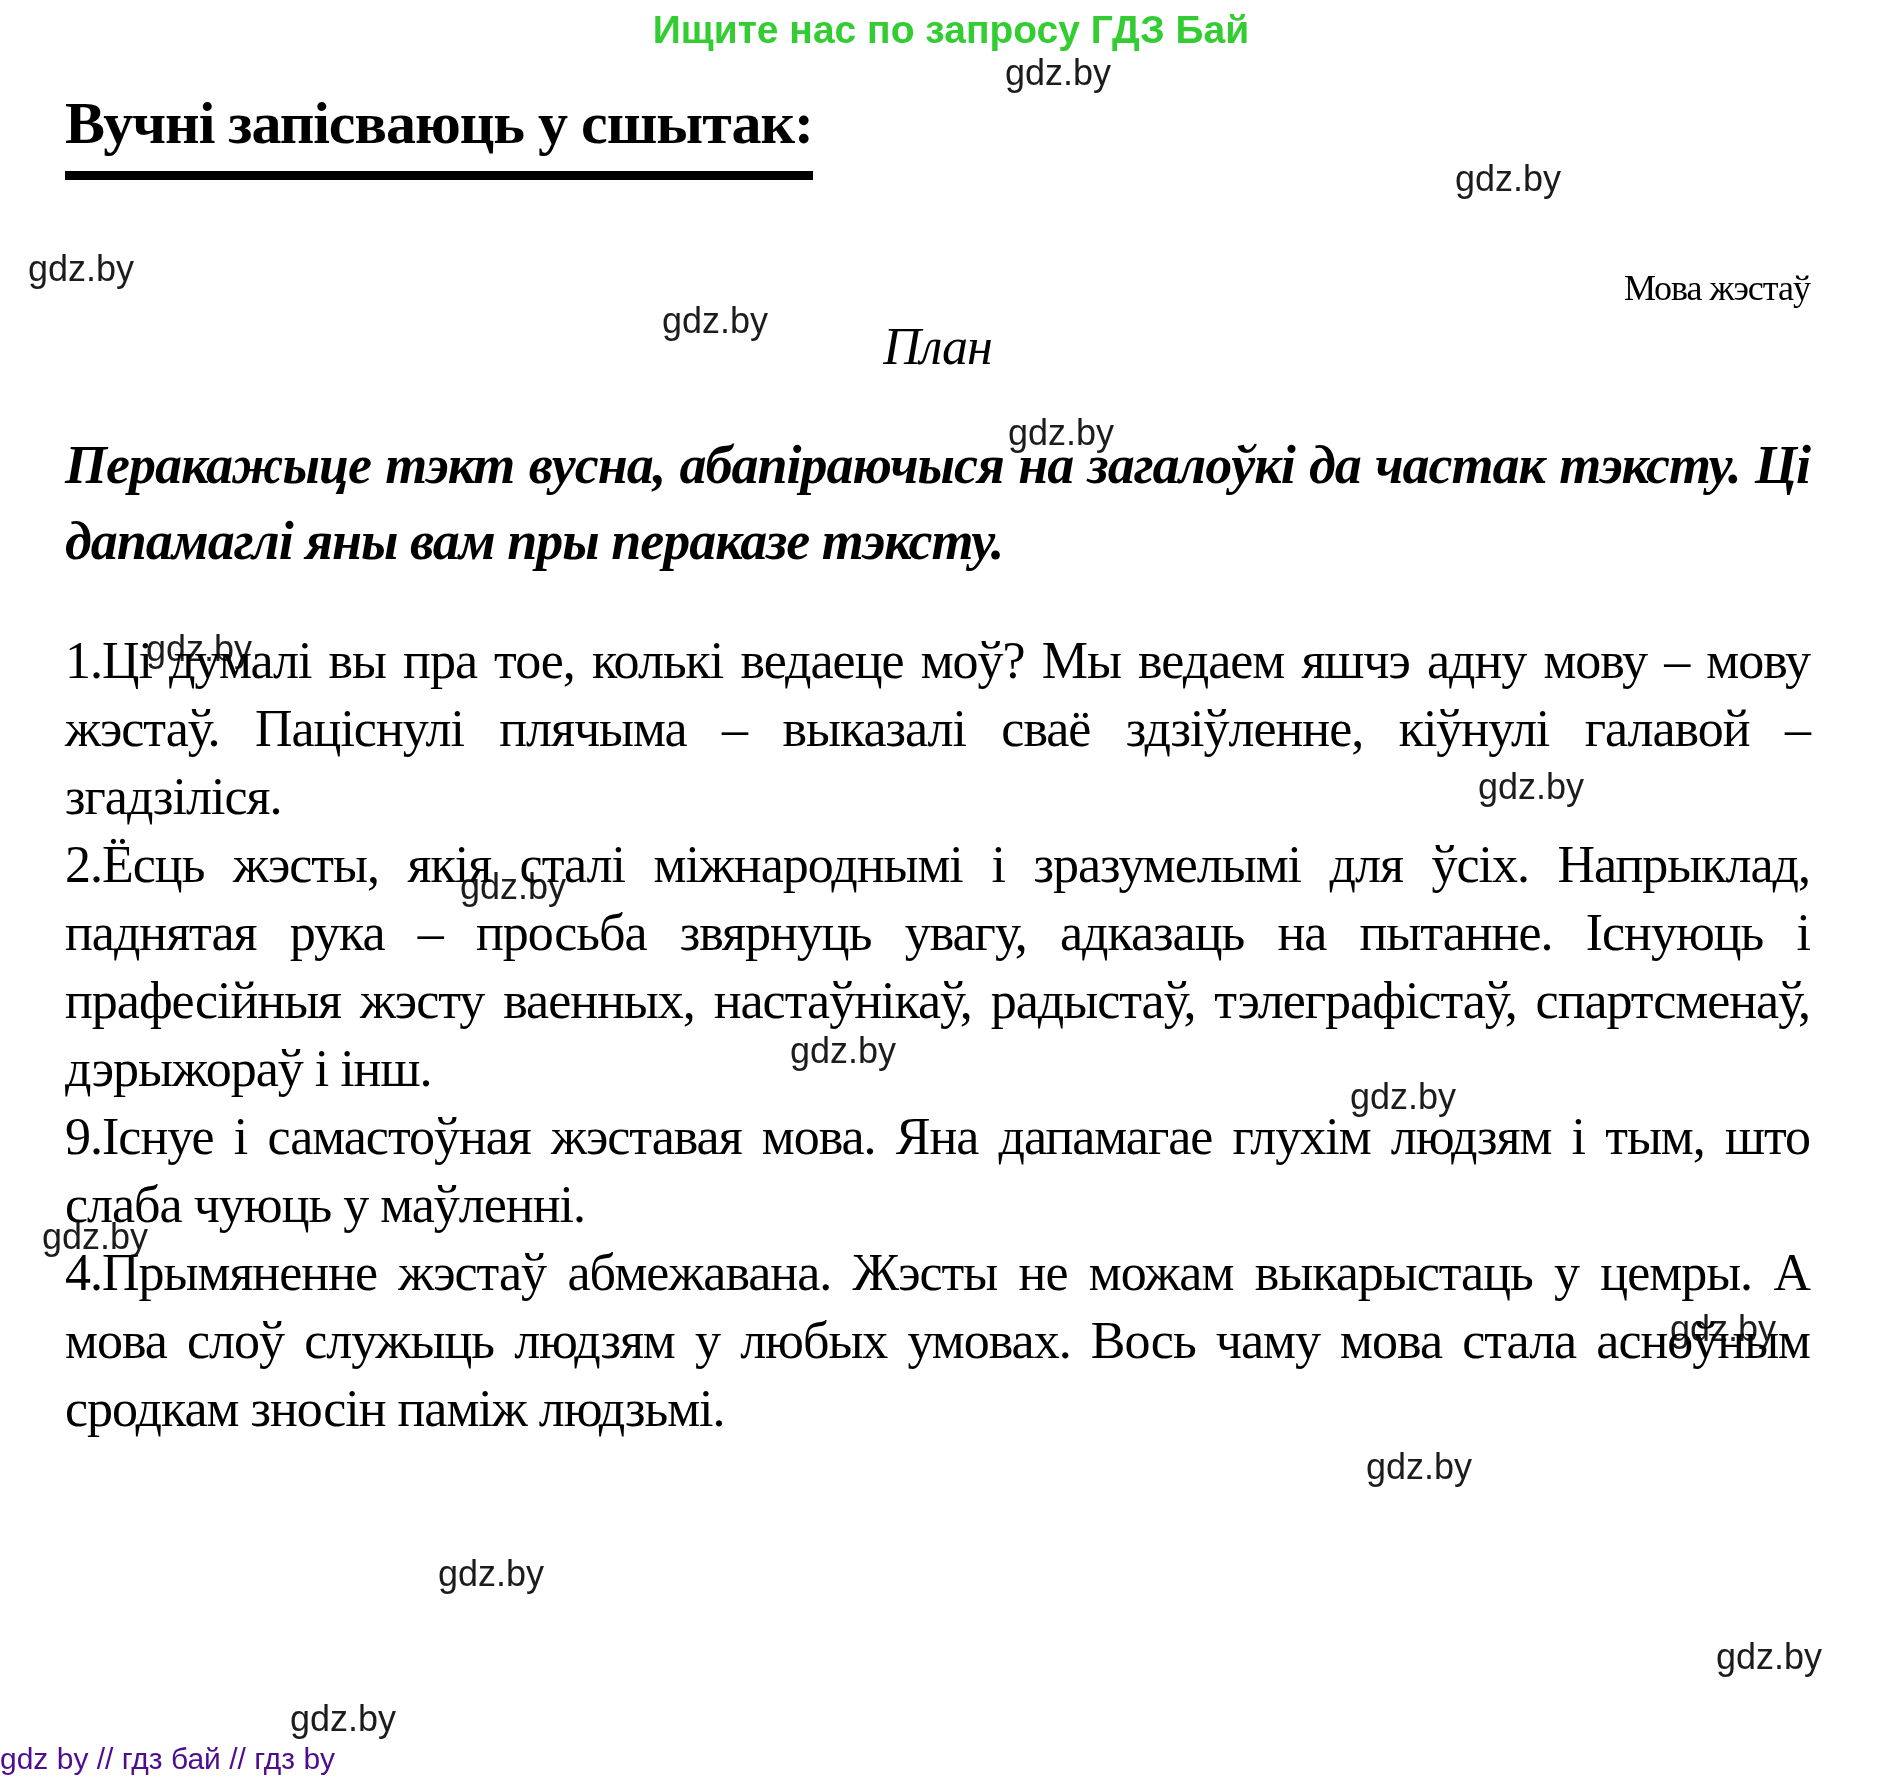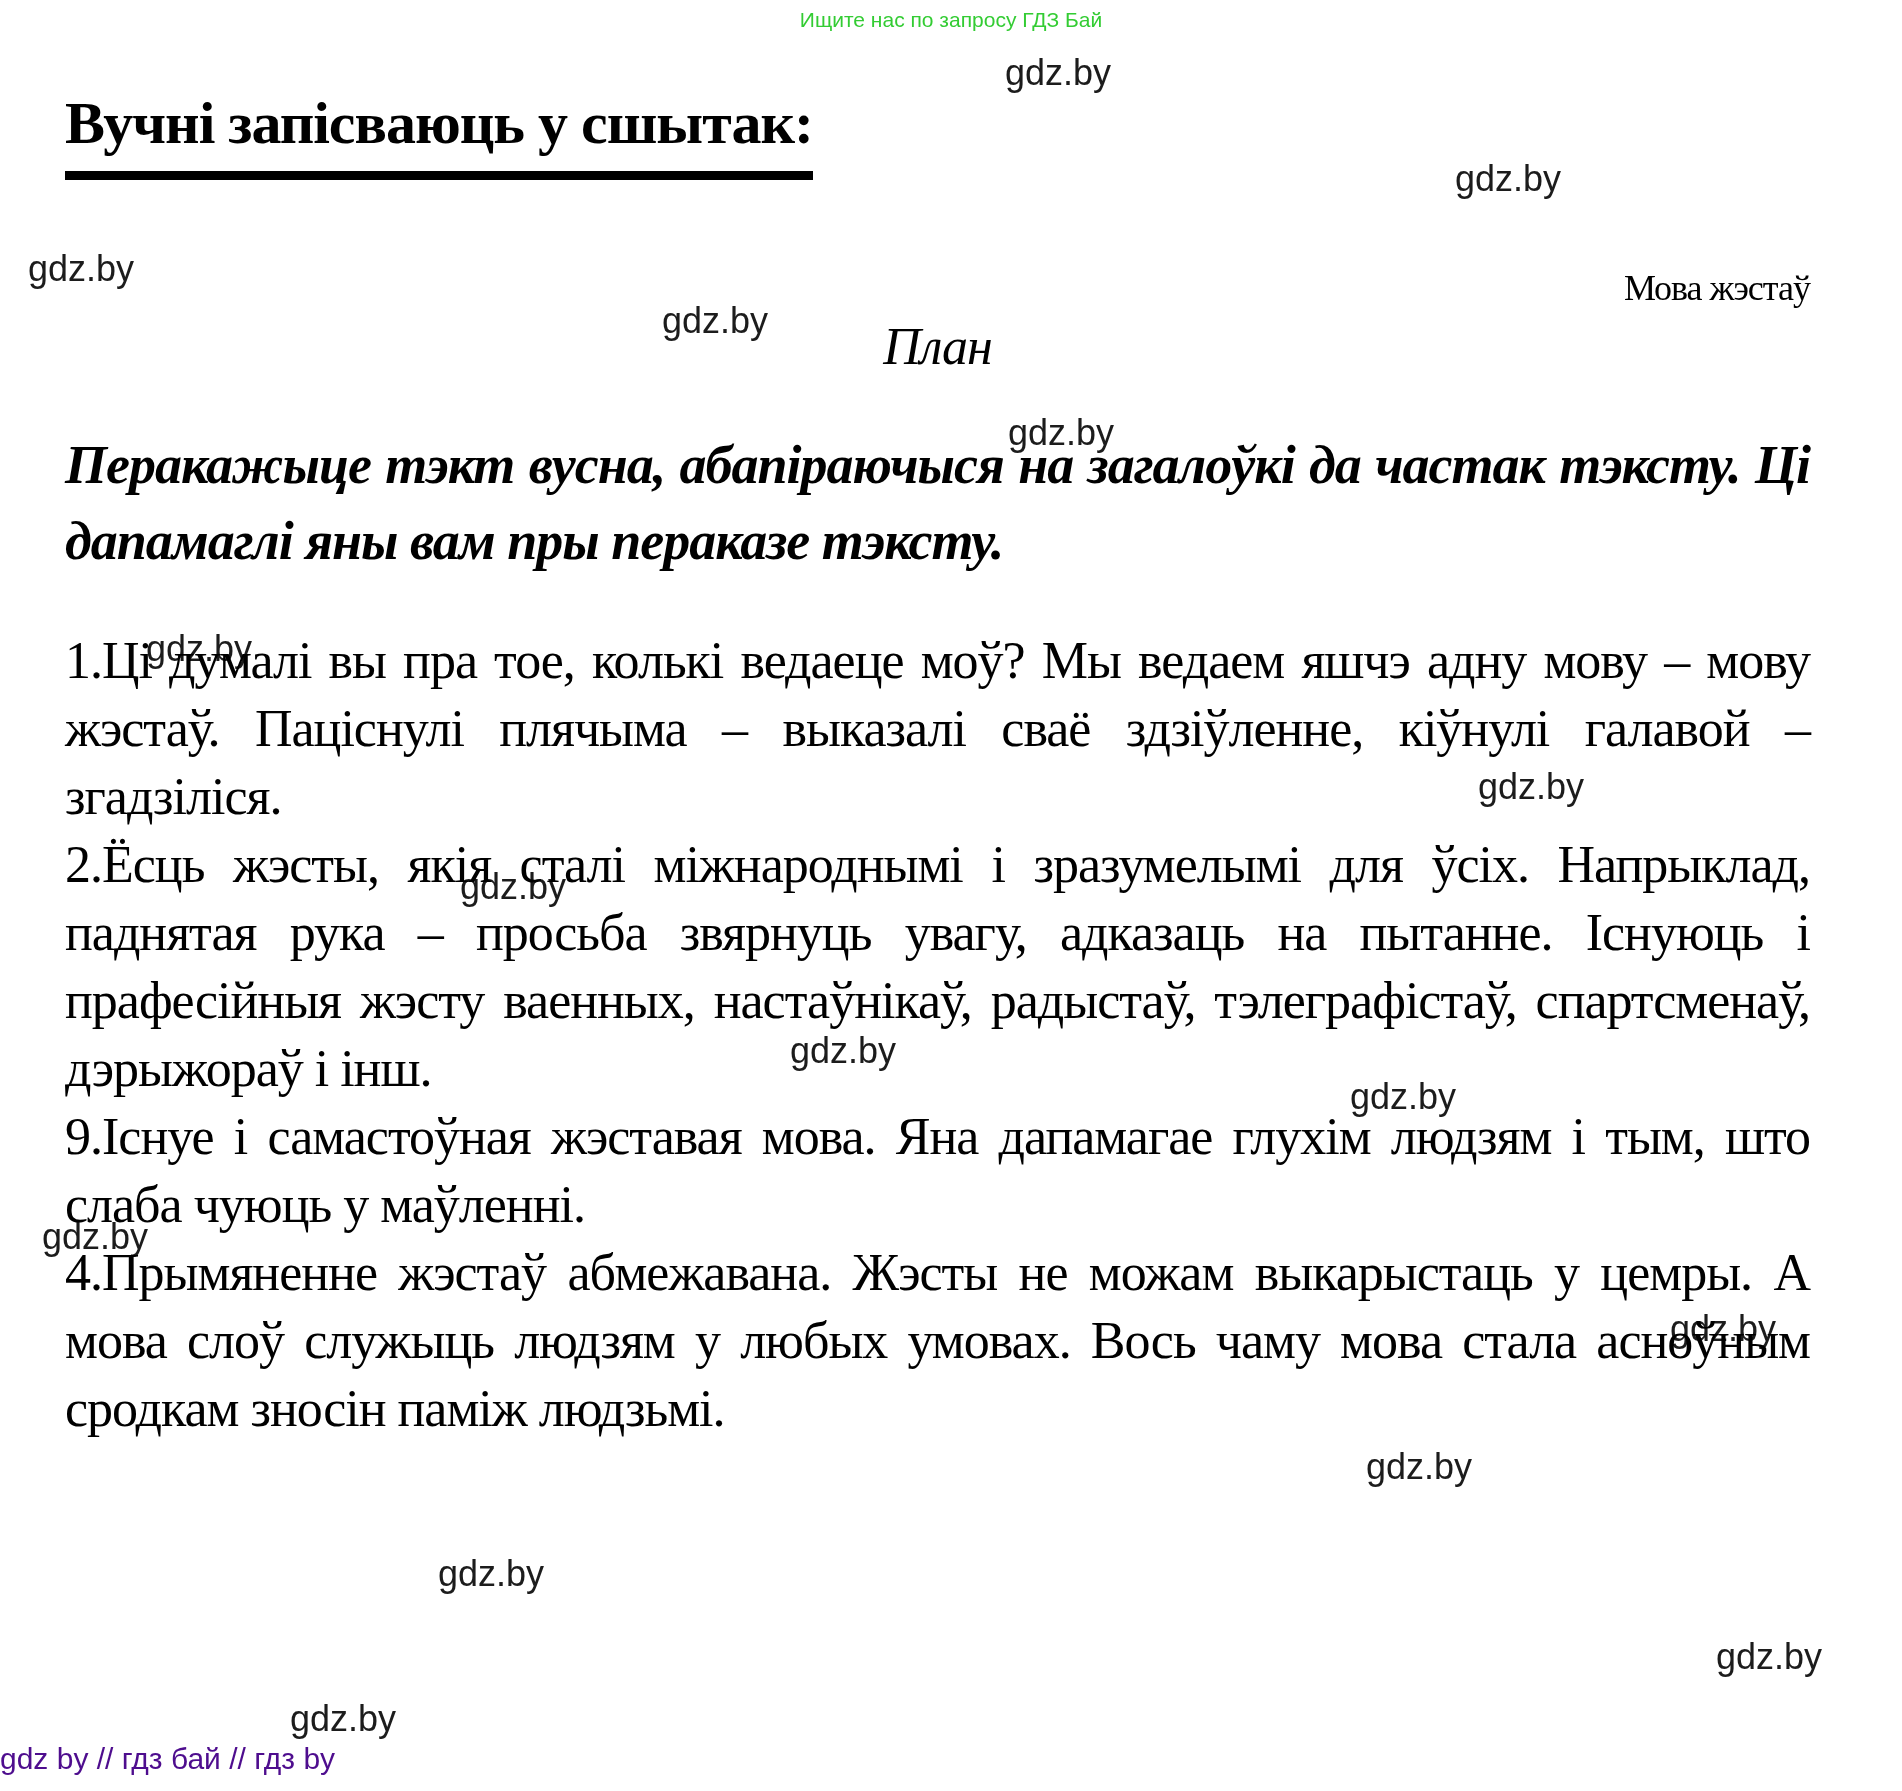--- a/index.html
+++ b/index.html
@@ -9,22 +9,22 @@
     position: relative;
     overflow: hidden;
     font-family: "Liberation Serif", serif;
     color: #000000;
   }
   .promo {
     position: absolute;
     top: 8px; left: 0; width: 100%;
     text-align: center;
     font-family: "Liberation Sans", sans-serif;
-    font-size: 21px;
-    font-weight: 400;
+    font-size: 39px;
+    font-weight: 700;
     color: #33cc33;
   }
   .wm {
     position: absolute;
     font-family: "Liberation Sans", sans-serif;
     font-size: 36px;
     color: #1c1c1c;
     white-space: nowrap;
   }
   .content {

